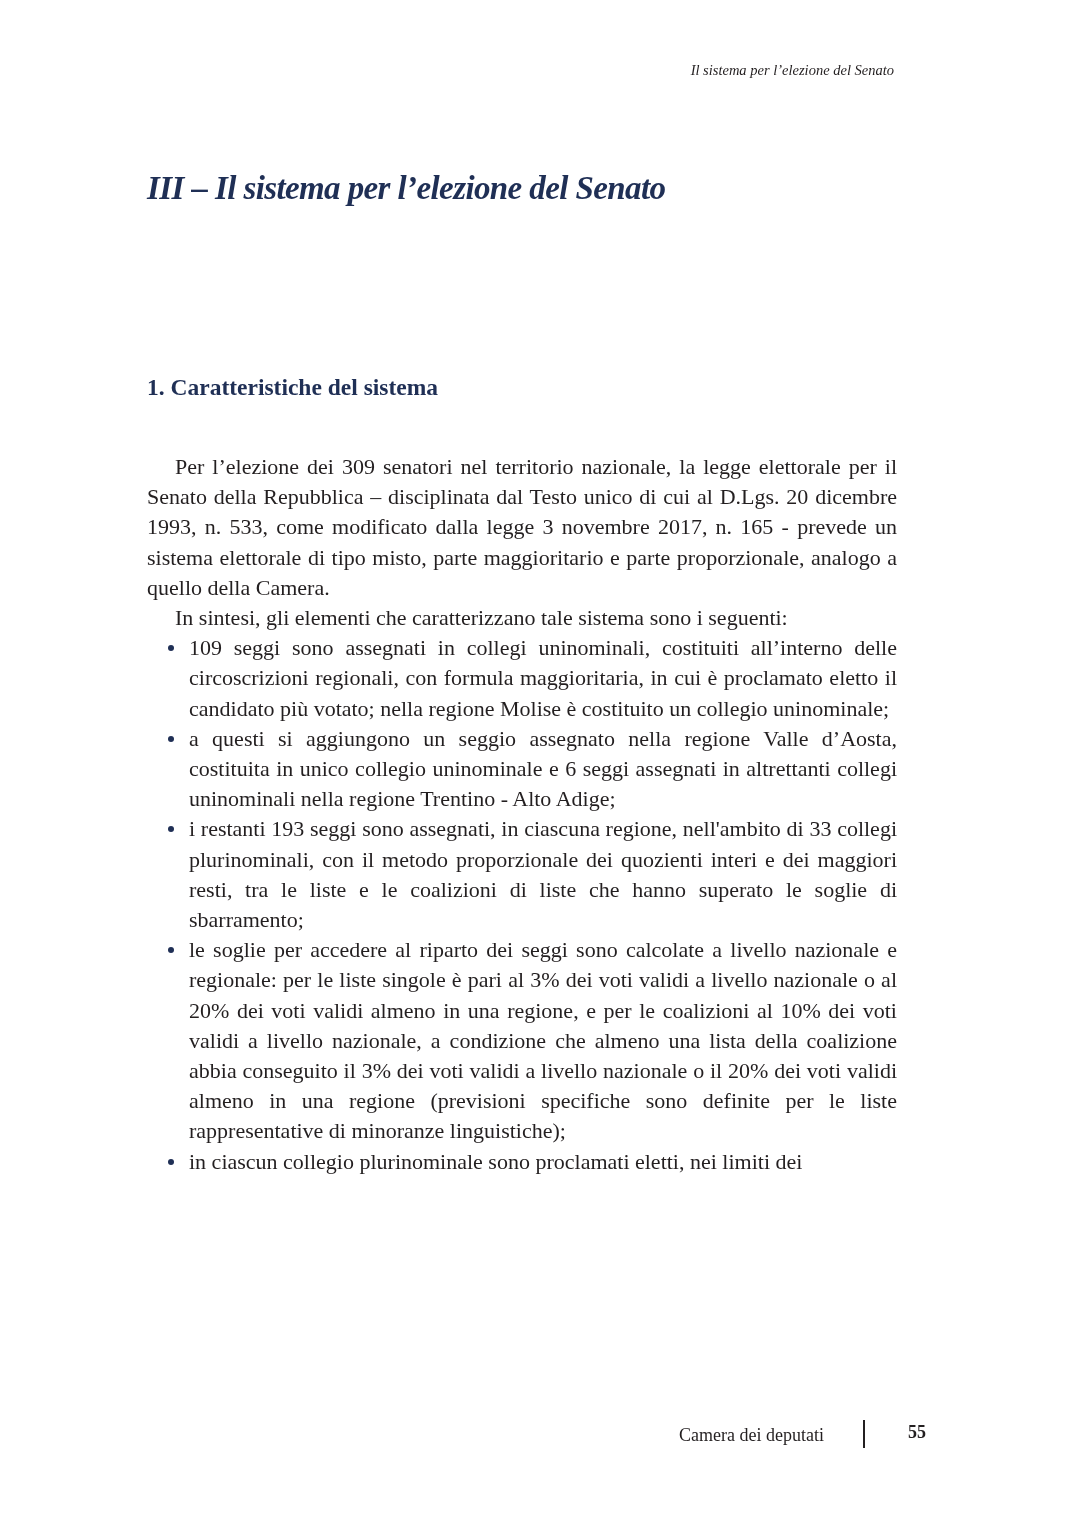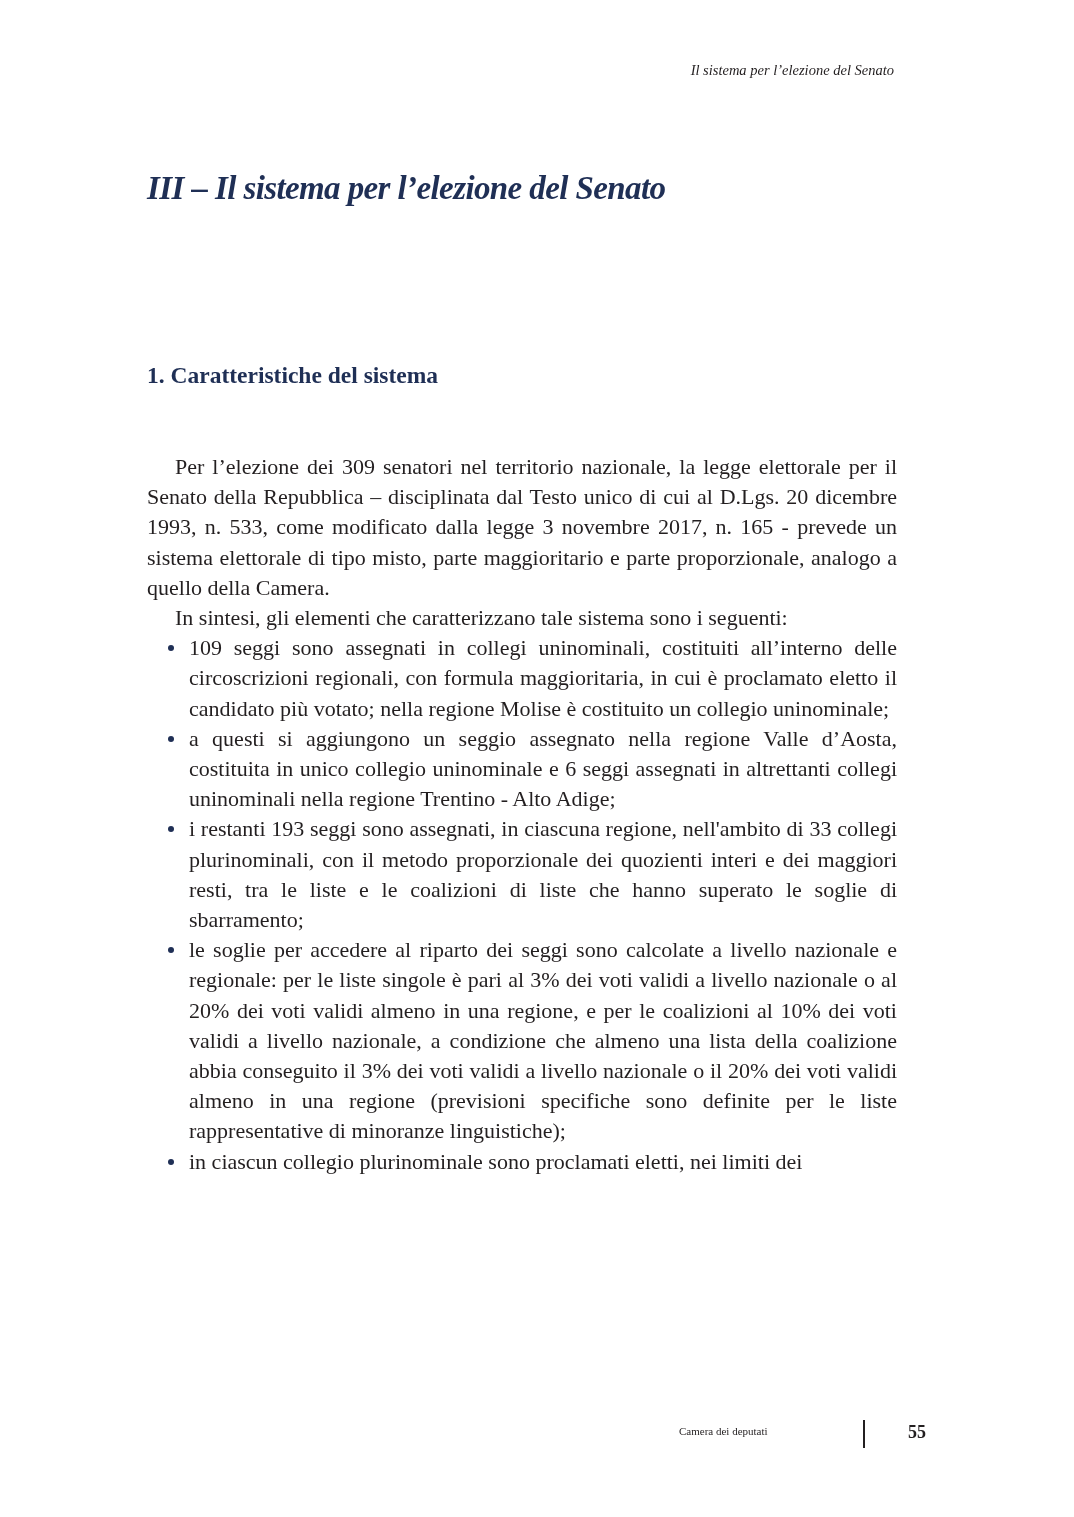--- a/index.html
+++ b/index.html
@@ -3,30 +3,30 @@
 <meta charset="utf-8">
 <style>
   html, body { margin:0; padding:0; background:#ffffff; }
   body { width:1074px; height:1517px; position:relative; overflow:hidden;
          font-family:"Liberation Serif", "DejaVu Serif", serif; color:#231f20; }
   .running-head { position:absolute; top:62px; right:180px; font-style:italic;
                   font-size:14.5px; color:#231f20; }
   .chapter-title { position:absolute; top:170px; left:147px; margin:0;
                    font-size:33px; font-weight:bold; font-style:italic;
                    color:#1f2f55; letter-spacing:-0.6px; }
-  .section-title { position:absolute; top:362px; left:147px; margin:0;
+  .section-title { position:absolute; top:374px; left:147px; margin:0;
                    font-size:23.5px; font-weight:bold; color:#1f2f55; }
   .body { position:absolute; top:452px; left:147px; width:750px;
           font-size:22px; line-height:30.2px; text-align:justify; }
   .body p { margin:0; text-indent:28px; }
   .body ul { margin:0; padding:0; list-style:none; }
   .body li { position:relative; padding-left:42px; margin-left:0; }
   .bullet { position:absolute; left:21px; top:12px; width:6px; height:6px;
             border-radius:50%; background:#1f2f55; }
-  .footer-label { position:absolute; top:1425px; left:679px; font-size:11px; }
+  .footer-label { position:absolute; top:1425px; left:679px; font-size:18px; }
   .footer-sep { position:absolute; top:1420px; left:863px; width:2px; height:28px; background:#231f20; }
   .footer-page { position:absolute; top:1422px; left:908px; font-size:18px; font-weight:bold; }
 </style>
 </head>
 <body>
 
 <div class="running-head">Il sistema per l’elezione del Senato</div>
 
 <h1 class="chapter-title">III – Il sistema per l’elezione del Senato</h1>
 

